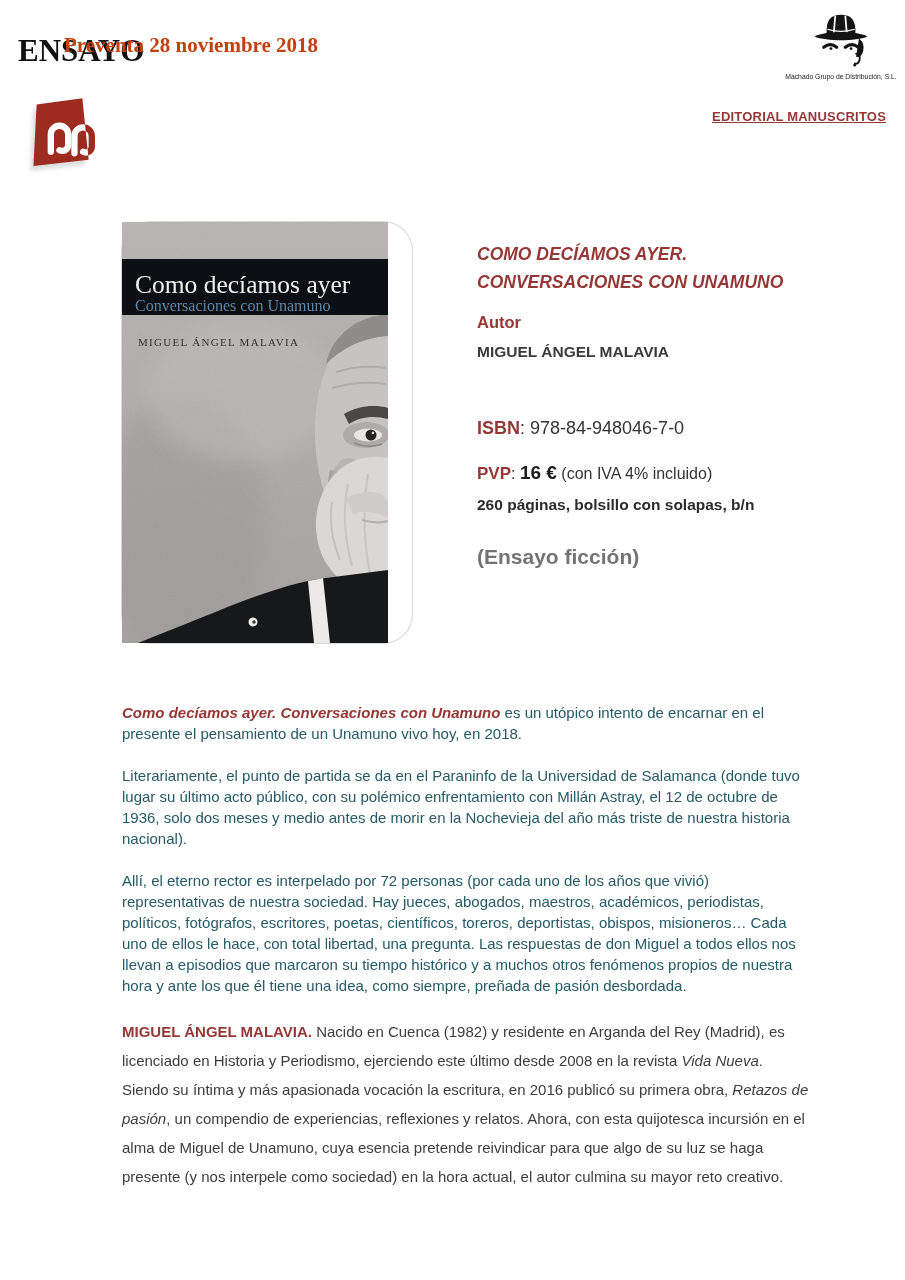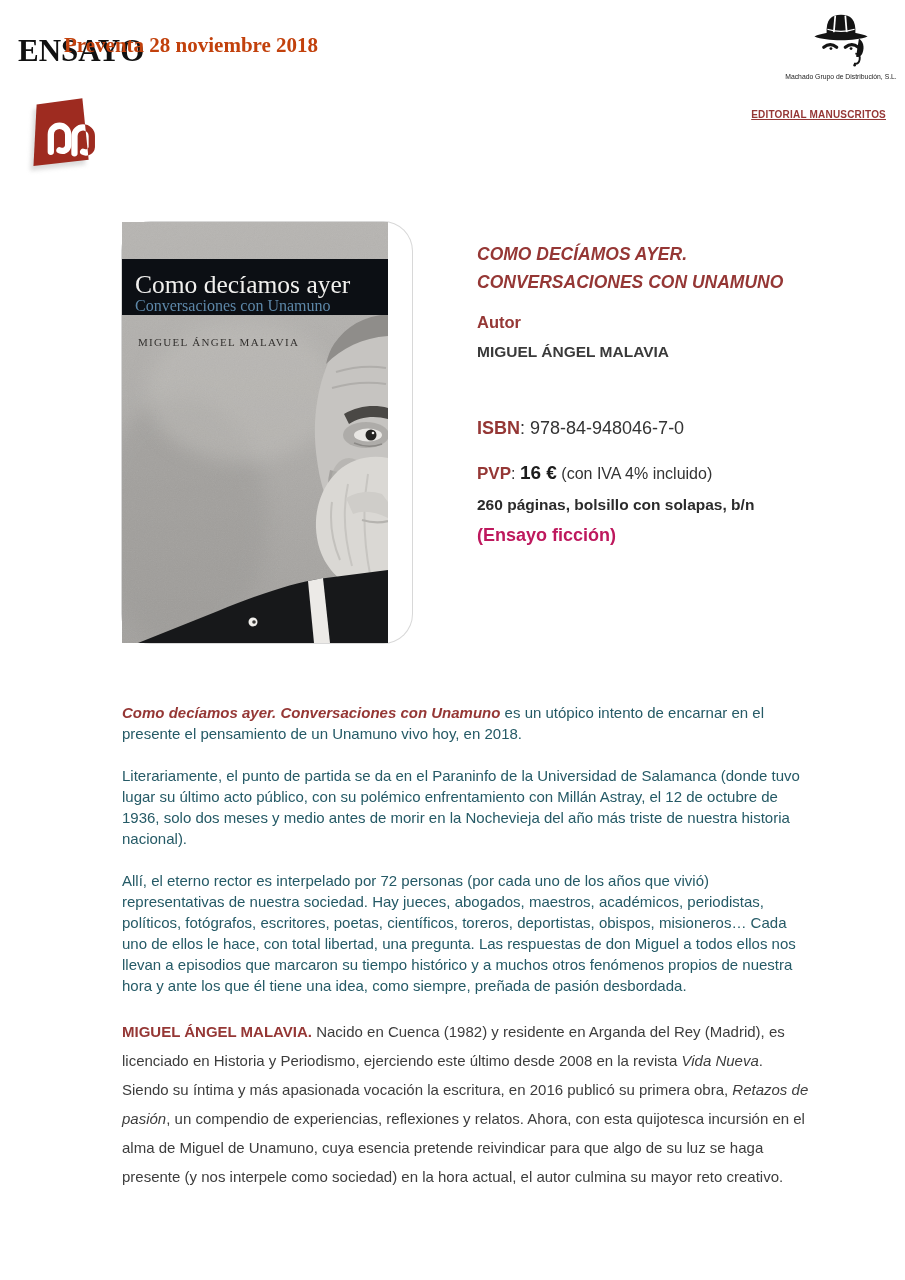--- a/index.html
+++ b/index.html
@@ -9,38 +9,38 @@
   
   .category{position:absolute;left:18px;top:33px;
             font-family:"Liberation Serif",serif;font-weight:bold;font-size:31px;color:#111;}
   .preorder{position:absolute;left:64px;right:0;top:33px;text-align:left;
             font-family:"Liberation Serif",serif;font-weight:bold;font-size:21px;color:#c2410c;}
   .machado{position:absolute;left:782px;top:12px;width:118px;text-align:center;}
   .machado .caption{font-size:6.8px;color:#222;margin-top:1px;white-space:nowrap;}
 
   
   .pub-logo{position:absolute;left:24px;top:92px;}
-  .pub-name{position:absolute;right:19px;top:109px;font-size:10px;font-weight:bold;
+  .pub-name{position:absolute;right:19px;top:109px;font-size:13px;font-weight:bold;
             color:#953735;text-decoration:underline;letter-spacing:0.2px;}
 
   
   .cover{position:absolute;left:122px;top:222px;width:290px;height:421px;box-shadow:0 0 0 1px #d8d8d8;border-radius:29px;}
 
   
   .info-title{position:absolute;left:477px;top:240px;width:420px;
               font-size:17.5px;font-weight:bold;font-style:italic;color:#953735;line-height:28px;}
   .autor-label{position:absolute;left:477px;top:313px;font-size:16.5px;font-weight:bold;color:#953735;}
   .author-name{position:absolute;left:477px;top:343px;font-size:15.5px;font-weight:bold;color:#3a3a3a;}
   .isbn-line{position:absolute;left:477px;top:418px;font-size:18px;color:#333;}
   .isbn-line .lbl{color:#953735;font-weight:bold;}
   .pvp-line{position:absolute;left:477px;top:462px;font-size:16px;color:#333;}
   .pvp-line .lbl{color:#953735;font-weight:bold;font-size:17px;}
   .pvp-line .price{font-weight:bold;font-size:19px;color:#1c1c1c;}
   .fmt1{position:absolute;left:477px;top:496px;font-size:15.5px;font-weight:bold;color:#2b2b2b;}
-  .fmt2{position:absolute;left:477px;top:525px;font-size:18px;font-weight:bold;color:#be185d;}
+  .fmt2{position:absolute;left:477px;top:545px;font-size:21px;font-weight:bold;color:#737373;}
 
   
   .description{position:absolute;left:122px;top:702px;width:690px;font-size:15px;}
   .description p{margin:0 0 21px 0;line-height:21px;color:#255a66;}
   .description p.bio{line-height:29px;margin-top:2px;color:#3d3d3d;}
   .run-rbi{color:#953735;font-weight:bold;font-style:italic;text-align:center;}
   .run-rb{color:#953735;font-weight:bold;text-align:right;}
   .run-bio{color:#3d3d3d;}
   .run-bio-i{color:#3d3d3d;font-style:italic;}
 </style>

